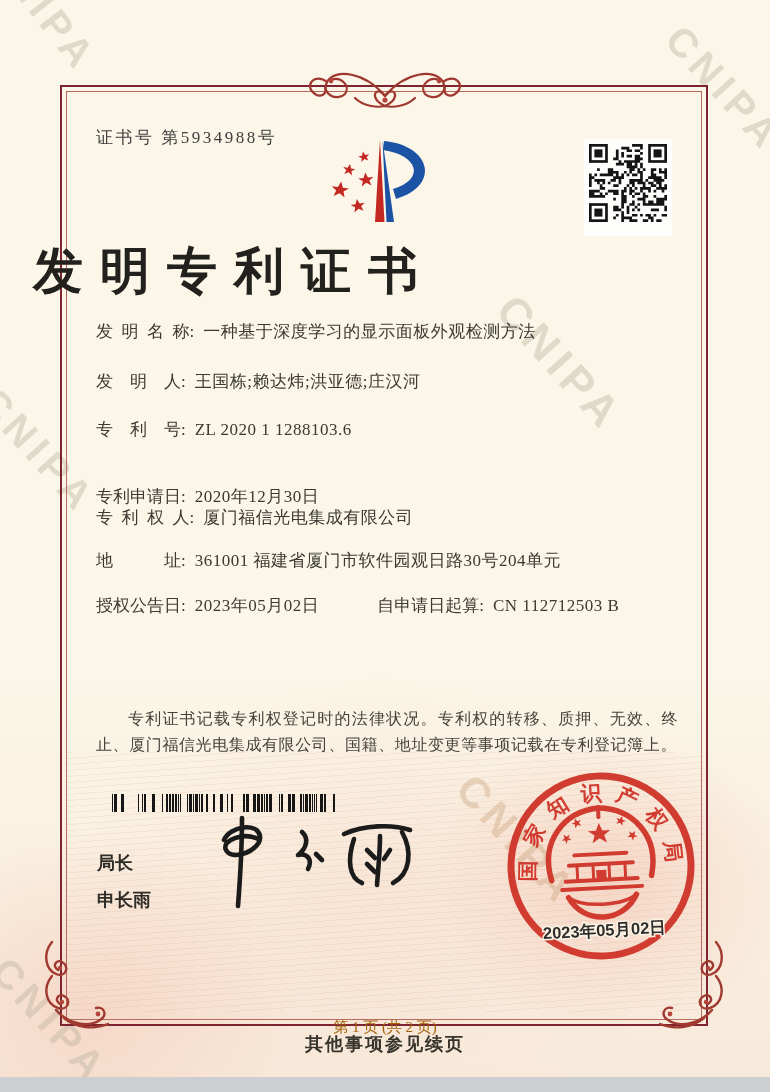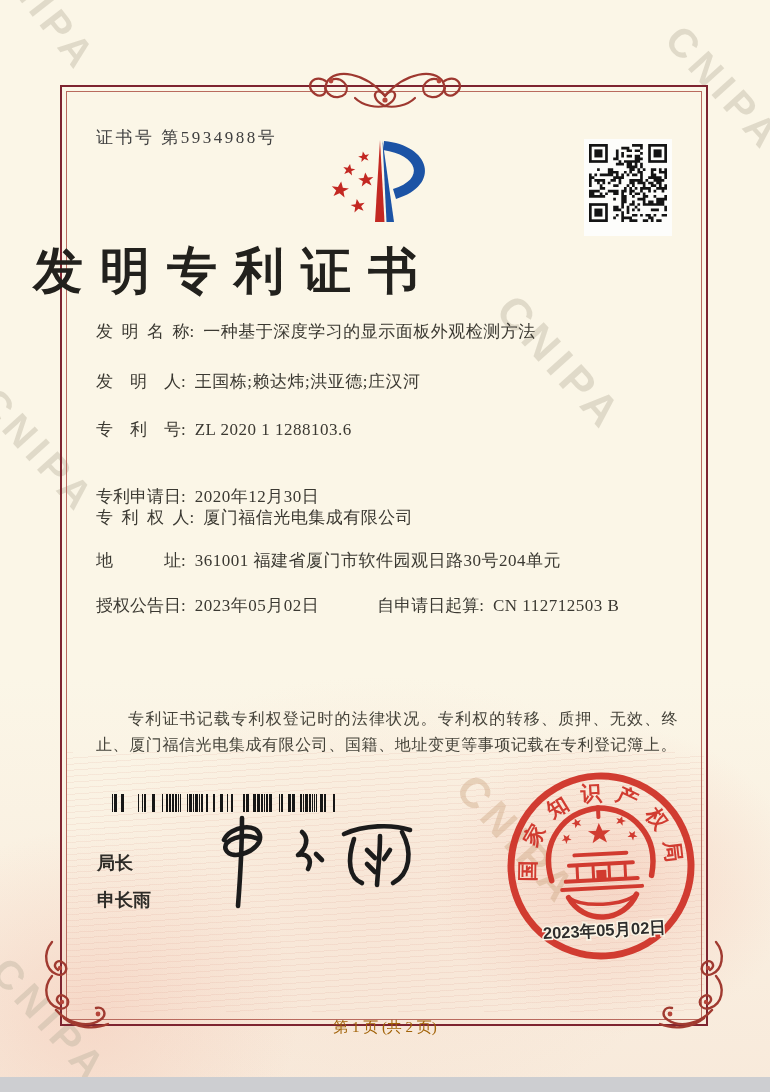--- a/index.html
+++ b/index.html
@@ -220,15 +220,16 @@
           <use href="#st2" transform="translate(-33,-25) scale(5) rotate(-35)"></use>
           <use href="#st2" transform="translate(33,-25) scale(5) rotate(35)"></use>
           <rect x="-5" y="8" width="10" height="9"></rect>
         </g>
       </g>
       <text x="0" y="70" text-anchor="middle" font-size="16.5" font-weight="700" fill="#232323" style="paint-order:stroke;stroke:#fbf6e7;stroke-width:3;" font-family="Liberation Sans, sans-serif">2023年05月02日</text>
     </g>
   </svg>
 
   <div class="pageinfo">第 1 页 (共 2 页)</div>
+  <div class="contnote">其他事项参见续页</div>
   <div class="graybar"></div>
 
 </div>
 
 </body></html>

